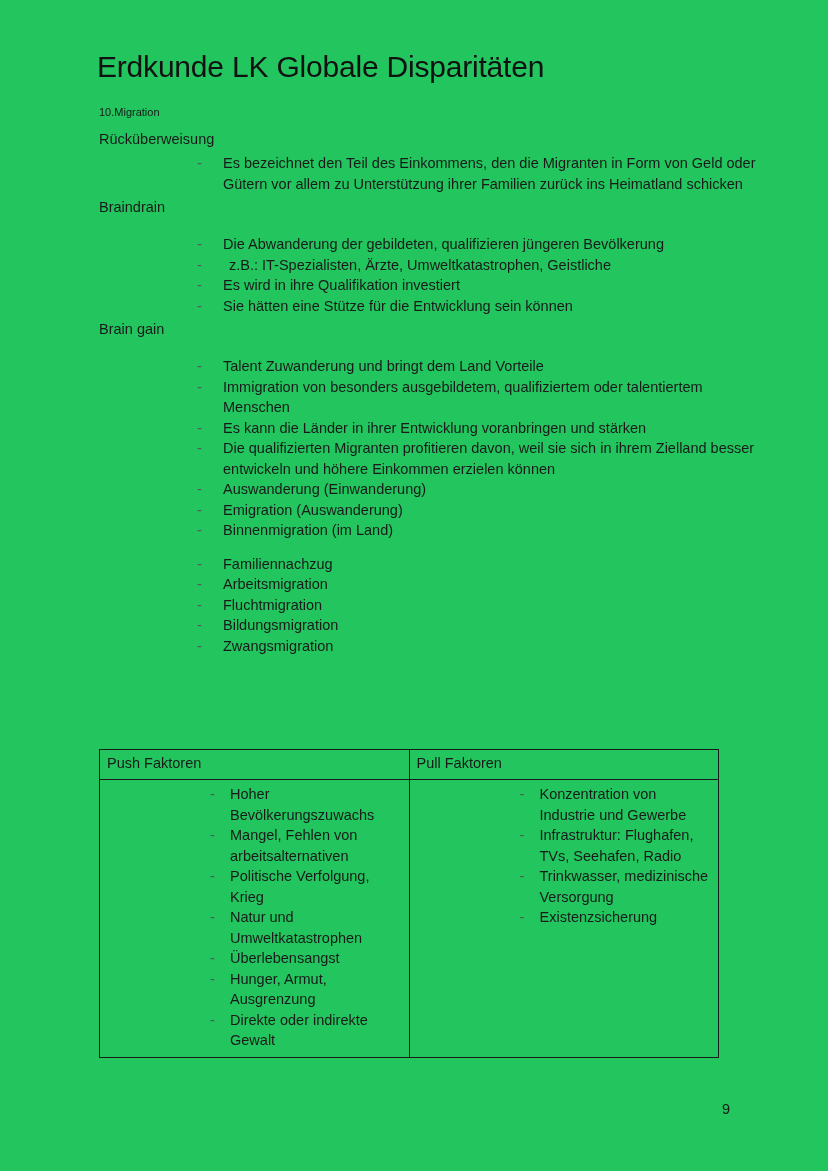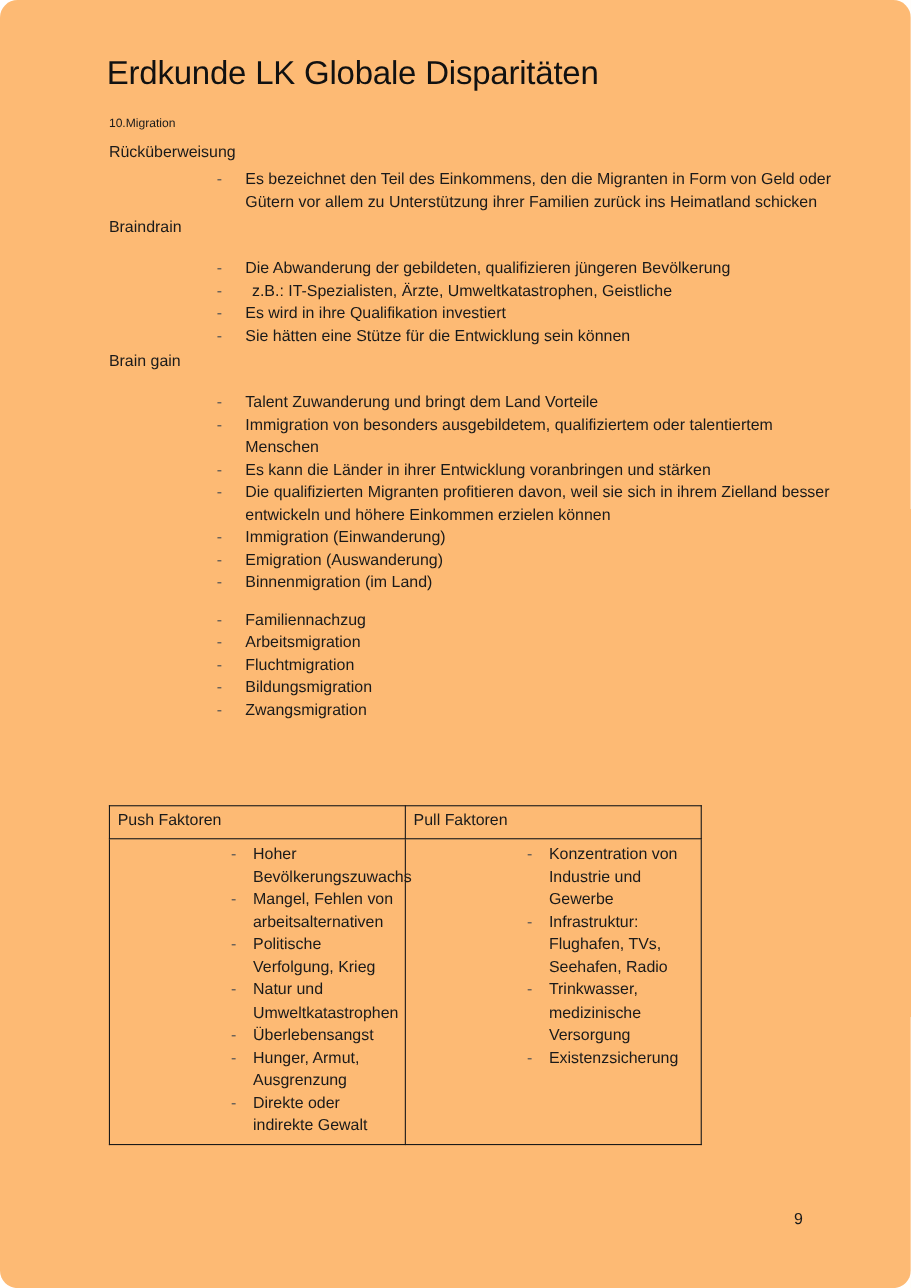--- a/index.html
+++ b/index.html
@@ -9,24 +9,23 @@
   }
   body {
     font-family: "Liberation Sans", sans-serif;
     color: #1a1a1a;
     -webkit-font-smoothing: antialiased;
   }
   .page {
     position: relative;
     width: 828px;
     height: 1171px;
-    background: #fdba74;
+    background: #22c55e;
     overflow: hidden;
     box-sizing: border-box;
-    border-radius: 16px;
   }
 
   
   .doc-title {
     position: absolute;
     left: 97px;
     top: 50px;
     font-size: 30px;
     font-weight: 400;
     letter-spacing: -0.2px;
@@ -80,22 +79,22 @@
   }
   .bullet-item.extra-indent .text {
     padding-left: 6px;
     display: inline-block;
   }
 
   
   .factors-table {
     position: absolute;
     left: 99px;
-    top: 732px;
-    width: 539px;
+    top: 749px;
+    width: 620px;
     border-collapse: collapse;
     table-layout: fixed;
   }
   .factors-table th,
   .factors-table td {
     border: 1.4px solid #1a1a1a;
     padding: 0;
     vertical-align: top;
   }
   .factors-table th {
@@ -161,21 +160,21 @@
           <li class="bullet-item"><span class="dash">-</span><span class="text">Sie hätten eine Stütze für die Entwicklung sein können</span></li>
         </ul>
         <div class="section-label">Brain gain</div>
         <ul class="bullet-list gap-before">
           <li class="bullet-item"><span class="dash">-</span><span class="text">Talent Zuwanderung und bringt dem Land Vorteile</span></li>
           <li class="bullet-item"><span class="dash">-</span><span class="text">Immigration von besonders ausgebildetem, qualifiziertem oder talentiertem Menschen</span></li>
           <li class="bullet-item"><span class="dash">-</span><span class="text">Es kann die Länder in ihrer Entwicklung voranbringen und stärken</span></li>
           <li class="bullet-item"><span class="dash">-</span><span class="text">Die qualifizierten Migranten profitieren davon, weil sie sich in ihrem Zielland besser entwickeln und höhere Einkommen erzielen können</span></li>
         </ul>
         <ul class="bullet-list">
-          <li class="bullet-item"><span class="dash">-</span><span class="text">Immigration (Einwanderung)</span></li>
+          <li class="bullet-item"><span class="dash">-</span><span class="text">Auswanderung (Einwanderung)</span></li>
           <li class="bullet-item"><span class="dash">-</span><span class="text">Emigration (Auswanderung)</span></li>
           <li class="bullet-item"><span class="dash">-</span><span class="text">Binnenmigration (im Land)</span></li>
         </ul>
         <ul class="bullet-list gap-before">
           <li class="bullet-item"><span class="dash">-</span><span class="text">Familiennachzug</span></li>
           <li class="bullet-item"><span class="dash">-</span><span class="text">Arbeitsmigration</span></li>
           <li class="bullet-item"><span class="dash">-</span><span class="text">Fluchtmigration</span></li>
           <li class="bullet-item"><span class="dash">-</span><span class="text">Bildungsmigration</span></li>
           <li class="bullet-item"><span class="dash">-</span><span class="text">Zwangsmigration</span></li>
         </ul>

